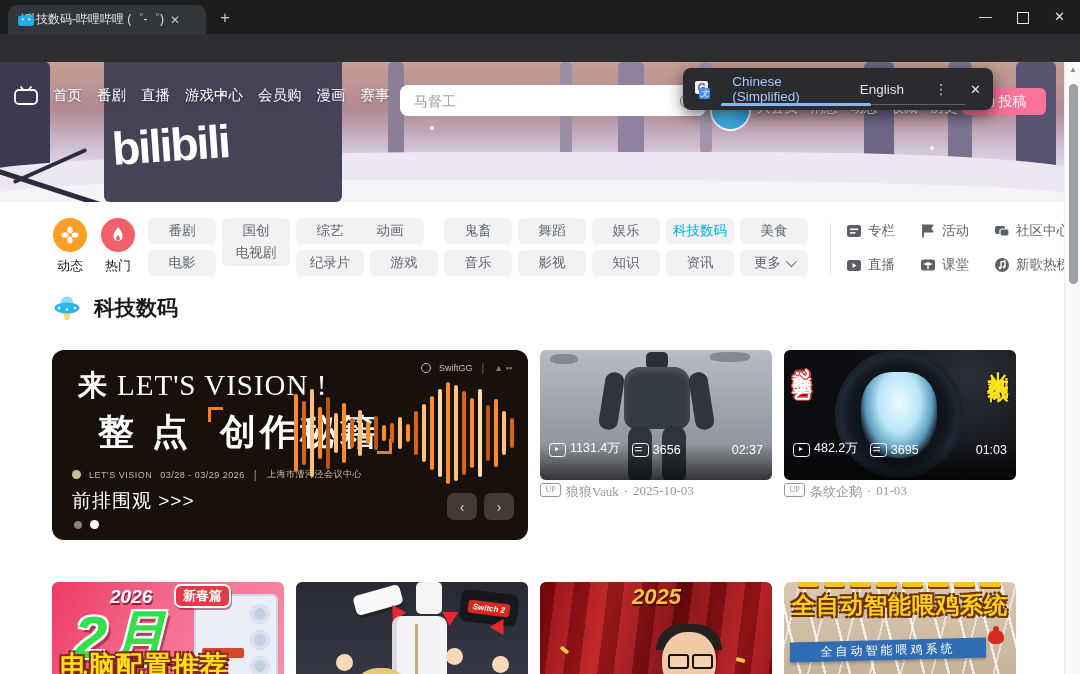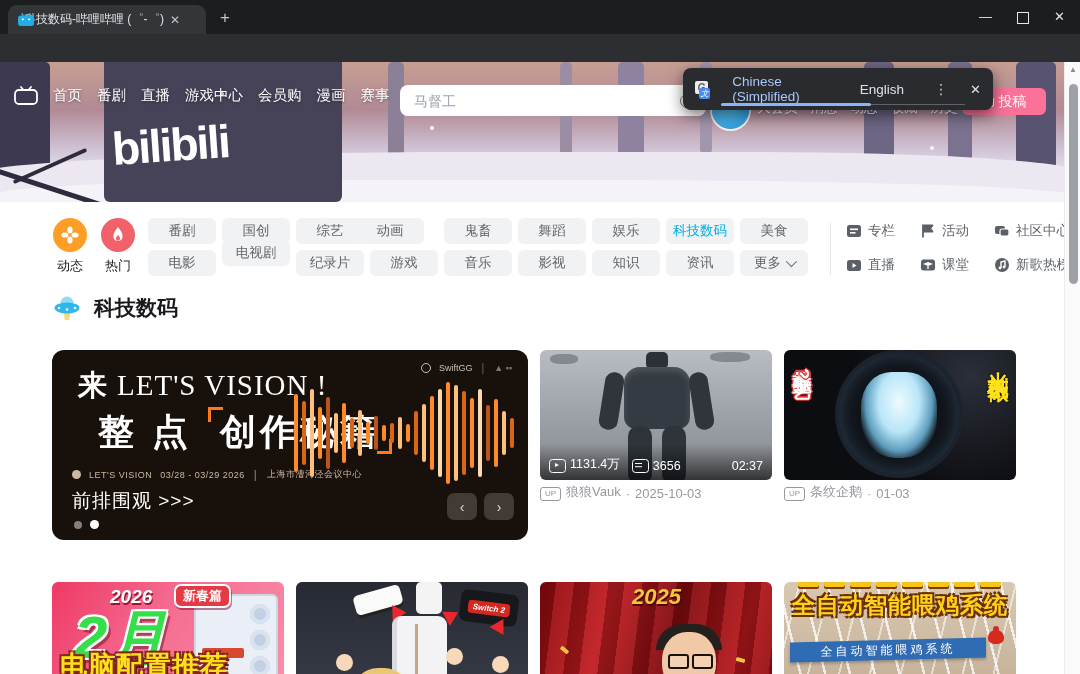--- a/index.html
+++ b/index.html
@@ -106,28 +106,28 @@
   .c-cta{position:absolute;left:20px;bottom:26px;color:#fff;font-size:19px;letter-spacing:1px;}
   .c-dots{position:absolute;left:22px;bottom:11px;display:flex;gap:8px;align-items:center;}
   .c-dot{width:8px;height:8px;border-radius:50%;background:#877f79;}
   .c-dot.on{width:9px;height:9px;background:#fff;}
   .c-navs{position:absolute;right:14px;bottom:20px;display:flex;gap:7px;}
   .c-btn{width:30px;height:27px;border-radius:7px;background:#413a35;color:#e3dcd6;font-size:14px;display:flex;align-items:center;justify-content:center;}
 
   .vcard{width:232px;top:350px;}
   .thumb{position:relative;width:232px;height:130px;border-radius:6px;overflow:hidden;}
   .statbar{position:absolute;left:0;right:0;bottom:0;height:36px;background:linear-gradient(180deg,rgba(0,0,0,0),rgba(0,0,0,.62));
-           display:flex;align-items:flex-end;padding:0 9px 7px;box-sizing:border-box;color:#fff;font-size:12.5px;}
+           display:flex;align-items:flex-end;padding:0 9px 23px;box-sizing:border-box;color:#fff;font-size:12.5px;}
   .sic{width:15px;height:12px;border:1.3px solid #fff;border-radius:3.5px;position:relative;margin-right:4px;flex:none;}
   .sic.play::after{content:"";position:absolute;left:4.5px;top:2.5px;border-left:4.5px solid #fff;border-top:2.8px solid transparent;border-bottom:2.8px solid transparent;}
   .sic.dm::after{content:"";position:absolute;left:2.5px;top:2.8px;width:7px;height:1.6px;background:#fff;box-shadow:0 3.2px 0 #fff;}
   .sgap{width:12px;}
   .sdur{margin-left:auto;}
   .vtitle{margin-top:9px;width:232px;font-size:15px;line-height:1.4;color:#18191c;height:42px;overflow:hidden;}
-  .vauthor{display:flex;align-items:flex-end;gap:5px;color:#9499a0;font-size:13px;margin-top:3px;}
+  .vauthor{display:flex;align-items:flex-start;gap:5px;color:#9499a0;font-size:13px;margin-top:3px;font-family:Liberation Serif, serif;}
   .upb{width:19px;height:12px;border:1.2px solid #9499a0;border-radius:3px;font-size:8px;line-height:12px;text-align:center;color:#9499a0;flex:none;}
 
   
   .t1{background:linear-gradient(180deg,#b9bdc3 0%,#a2a7ad 40%,#84888e 100%);}
   .mech-head{position:absolute;left:106px;top:2px;width:22px;height:17px;background:#2c3137;border-radius:5px;}
   .mech-torso{position:absolute;left:84px;top:17px;width:66px;height:62px;background:#353b42;border-radius:16px 16px 12px 12px;box-shadow:inset 0 4px 6px rgba(255,255,255,.14);}
   .mech-arm{position:absolute;top:22px;width:19px;height:58px;background:#2f353b;border-radius:9px;}
   .mech-leg{position:absolute;top:76px;width:24px;height:58px;background:#2e343a;border-radius:10px;}
   .crowd{position:absolute;border-radius:40%;background:rgba(40,45,60,.35);}
 
@@ -519,20 +519,28 @@
   </div>
 </div>
 
 <div class="abs vcard" style="left:784px">
   <div class="thumb t2">
     <div class="holo-ring">
       <div class="holo-girl"></div>
     </div>
     <div class="vtxt white">最强工艺?</div>
     <div class="vtxt yellow">光刻机做！</div>
+    <div class="statbar">
+      <span class="sic play"></span>
+      <span>482.2万</span>
+      <span class="sgap"></span>
+      <span class="sic dm"></span>
+      <span>3695</span>
+      <span class="sdur">01:03</span>
+    </div>
   </div>
   <div class="vauthor">
     <span class="upb">UP</span>
     <span>条纹企鹅</span>
     <span>·</span>
     <span>01-03</span>
   </div>
 </div>
 
 <div class="bthumb bt1" style="left:52px">

